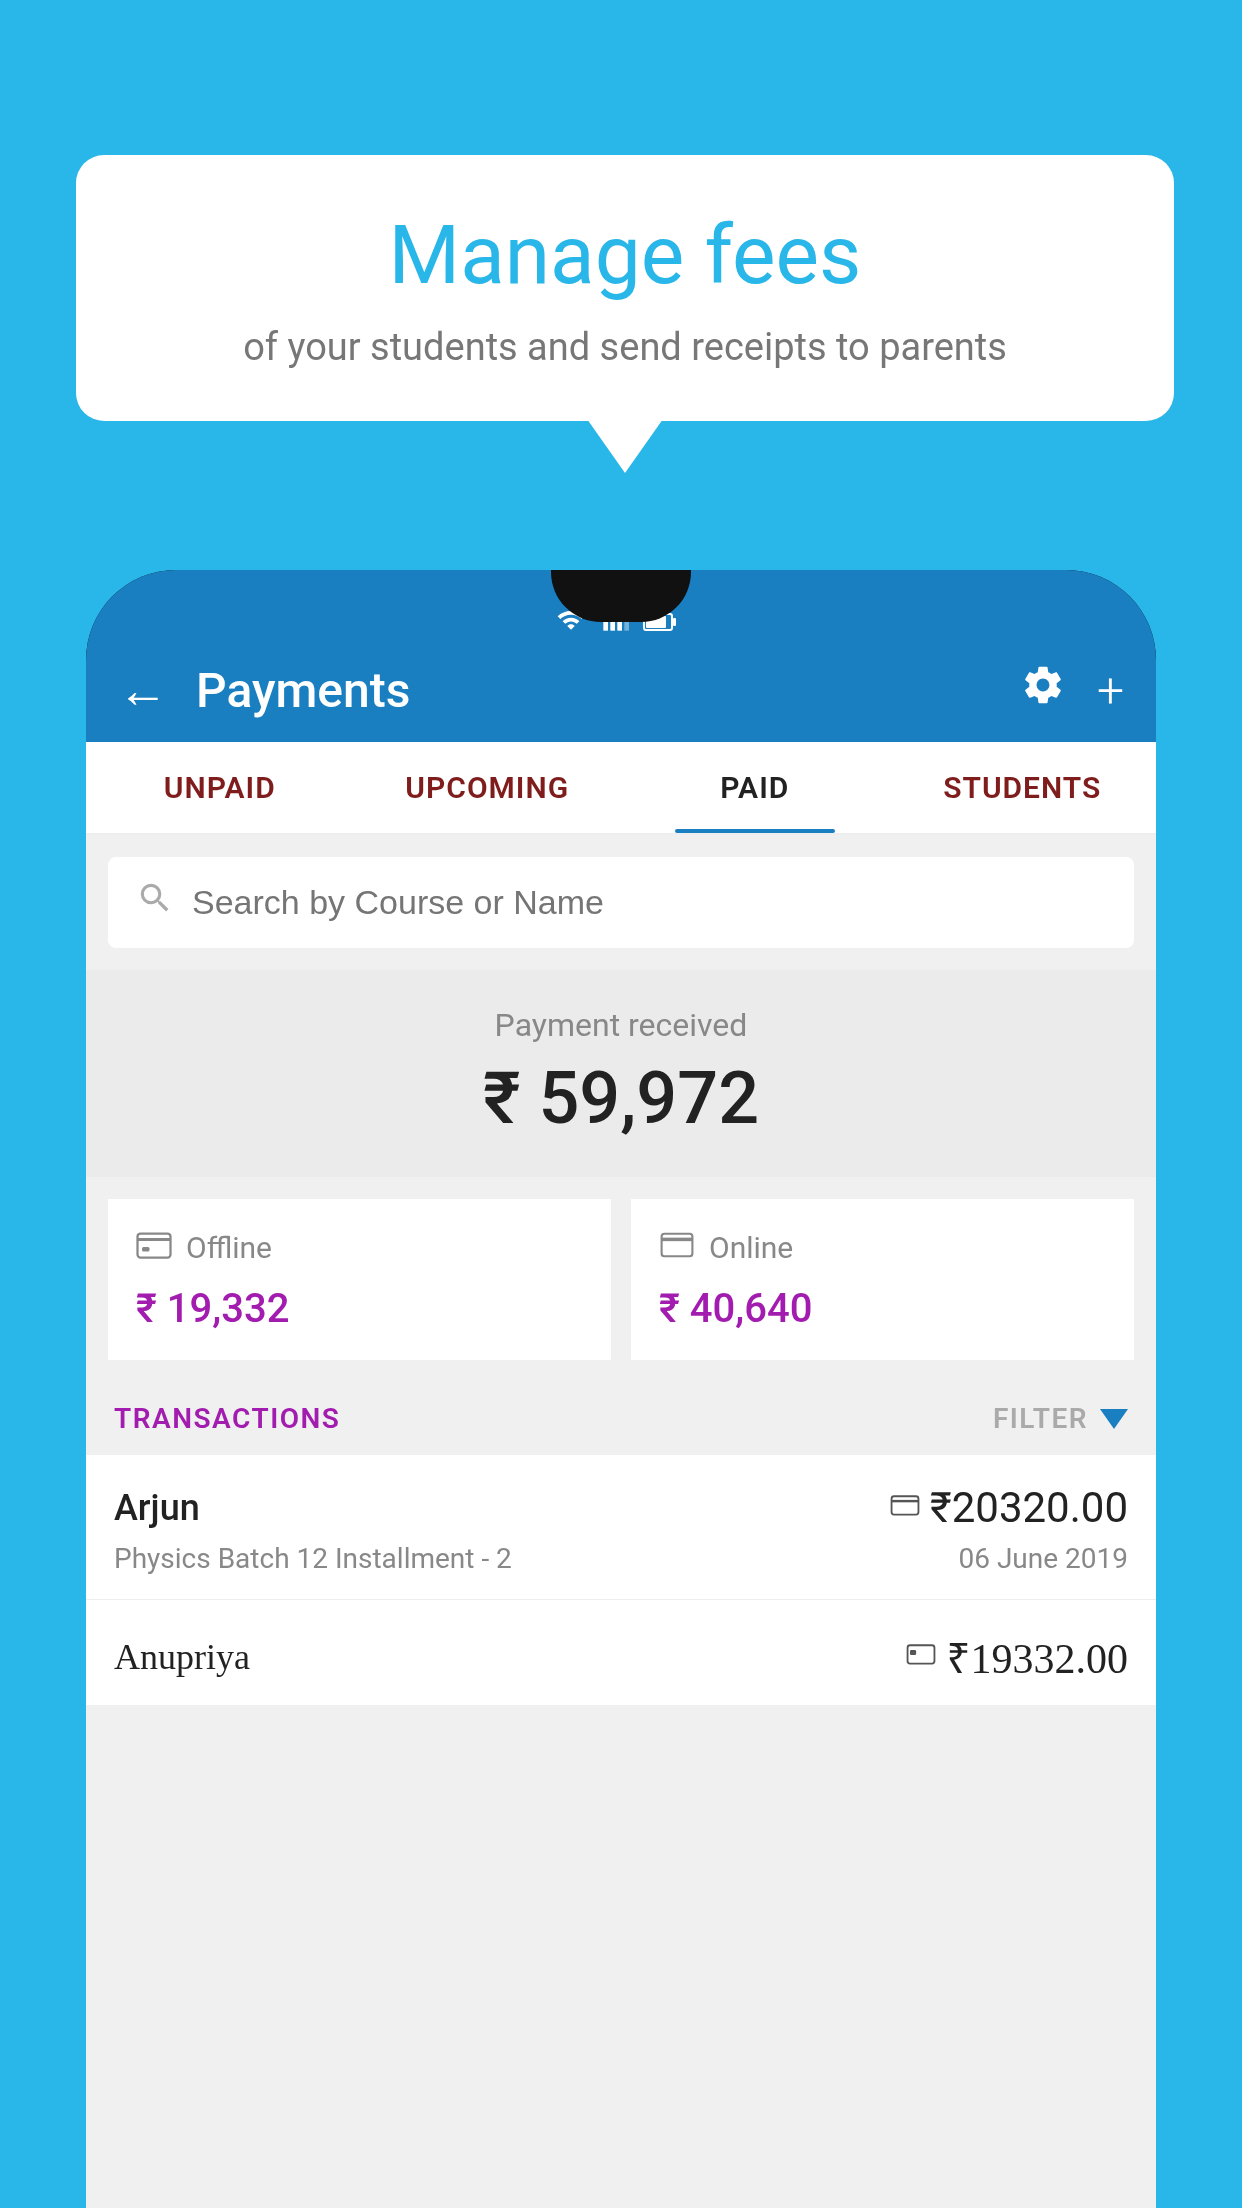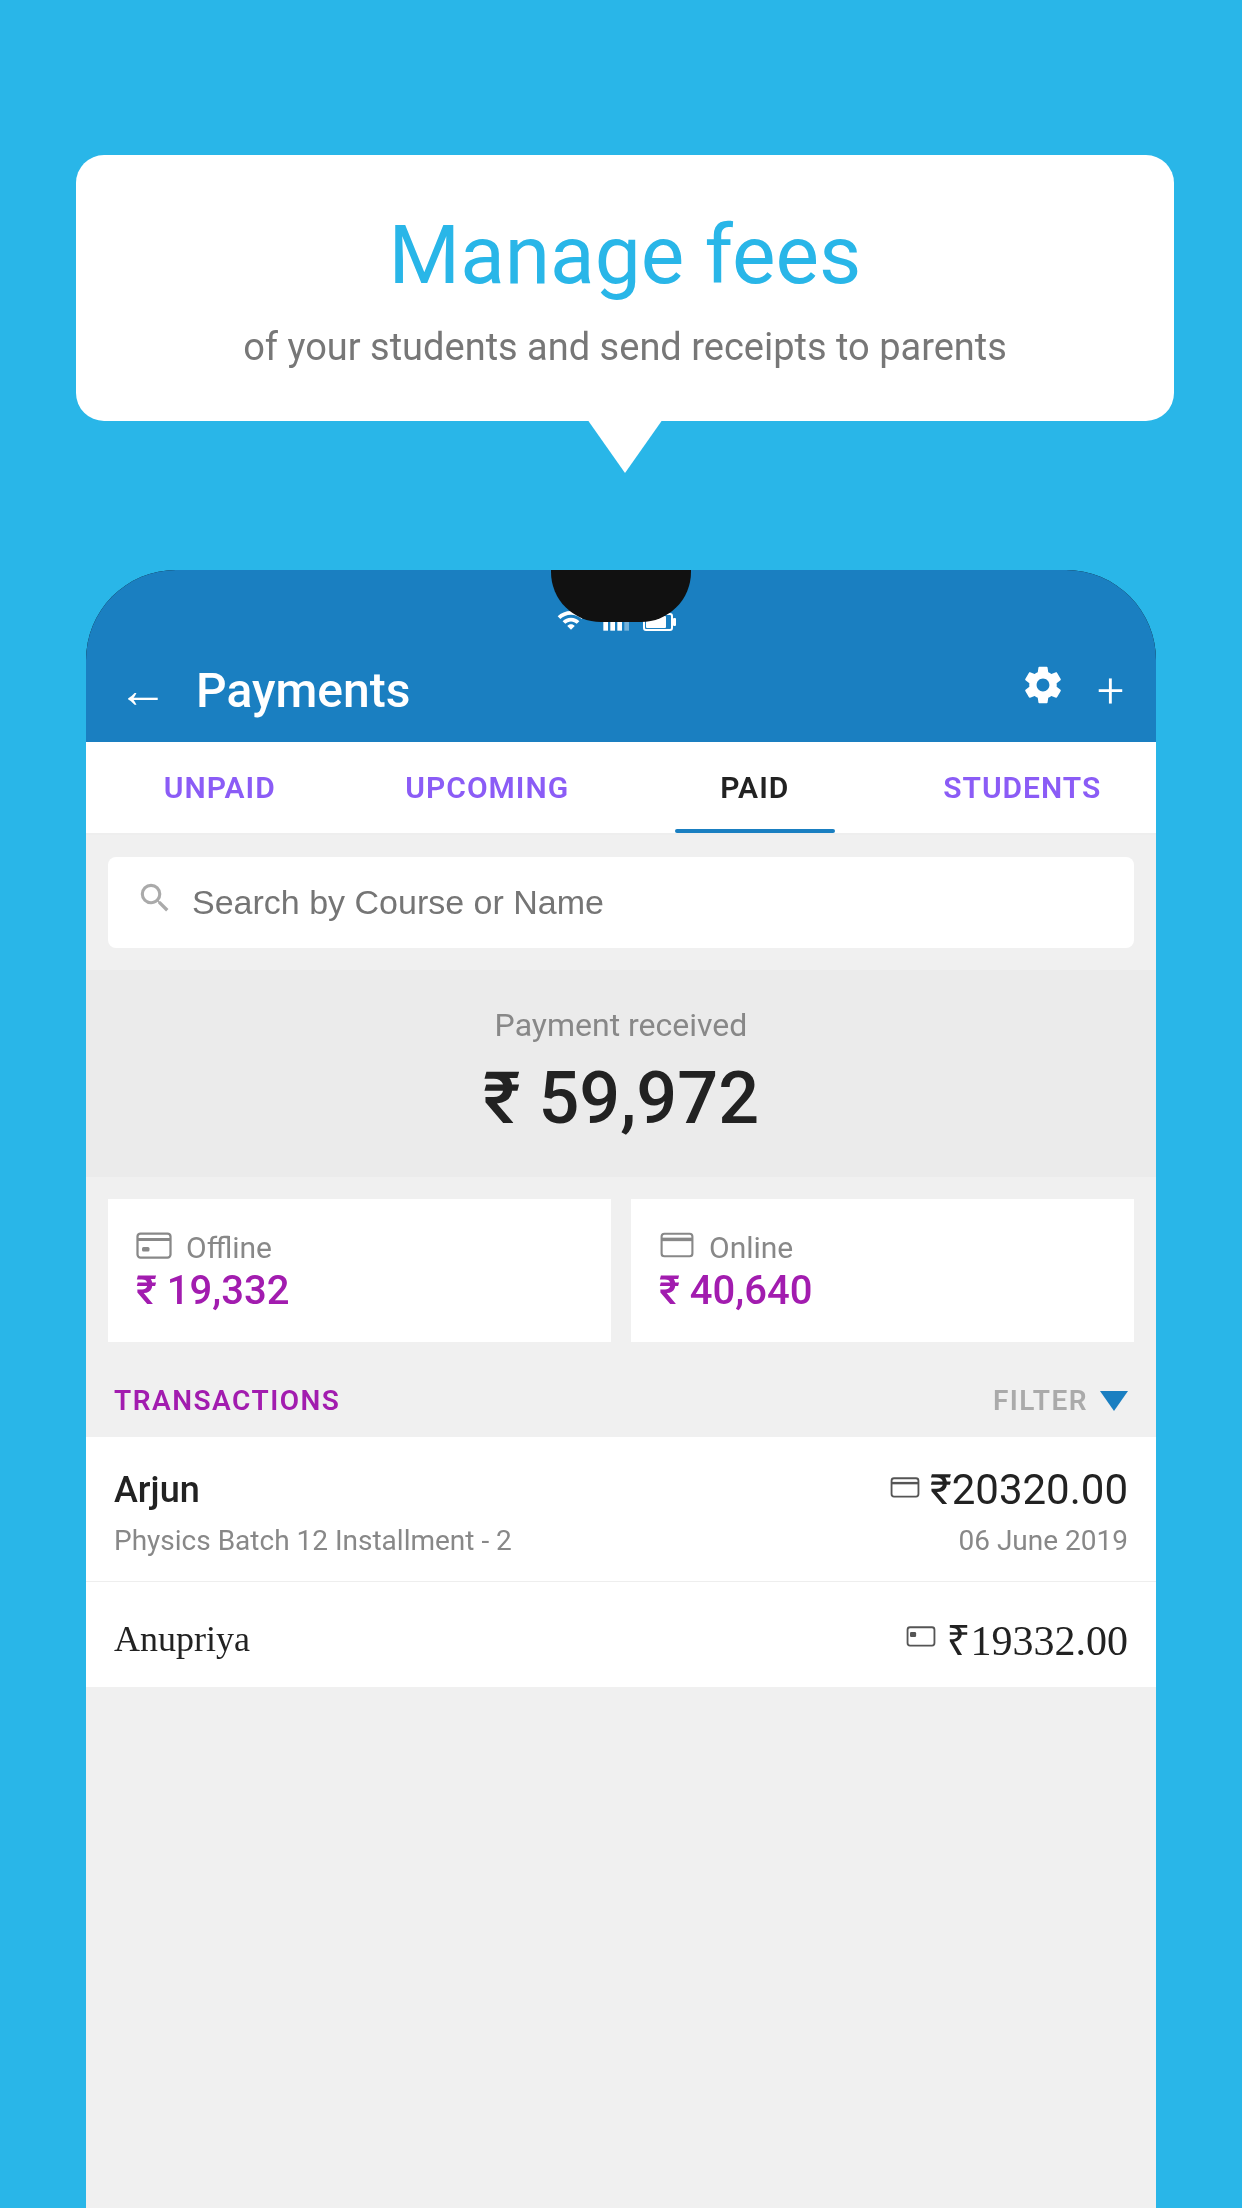--- a/index.html
+++ b/index.html
@@ -152,21 +152,21 @@
       display: flex;
       border-bottom: 2px solid #eee;
     }
 
     .tab {
       flex: 1;
       text-align: center;
       padding: 28px 10px;
       font-size: 30px;
       font-weight: 600;
-      color: #8b5cf6;
+      color: #7f1d1d;
       letter-spacing: 1px;
       cursor: pointer;
       position: relative;
     }
 
     .tab.active {
       color: #222;
     }
 
     .tab.active::after {
@@ -239,21 +239,21 @@
       background: #f0f0f0;
     }
 
     .card {
       flex: 1;
       background: white;
       border-radius: 0;
       padding: 28px 28px;
       display: flex;
       flex-direction: column;
-      gap: 0;
+      gap: 18px;
     }
 
     .card-header {
       display: flex;
       align-items: center;
       gap: 14px;
       color: #888;
       font-size: 30px;
     }
 

